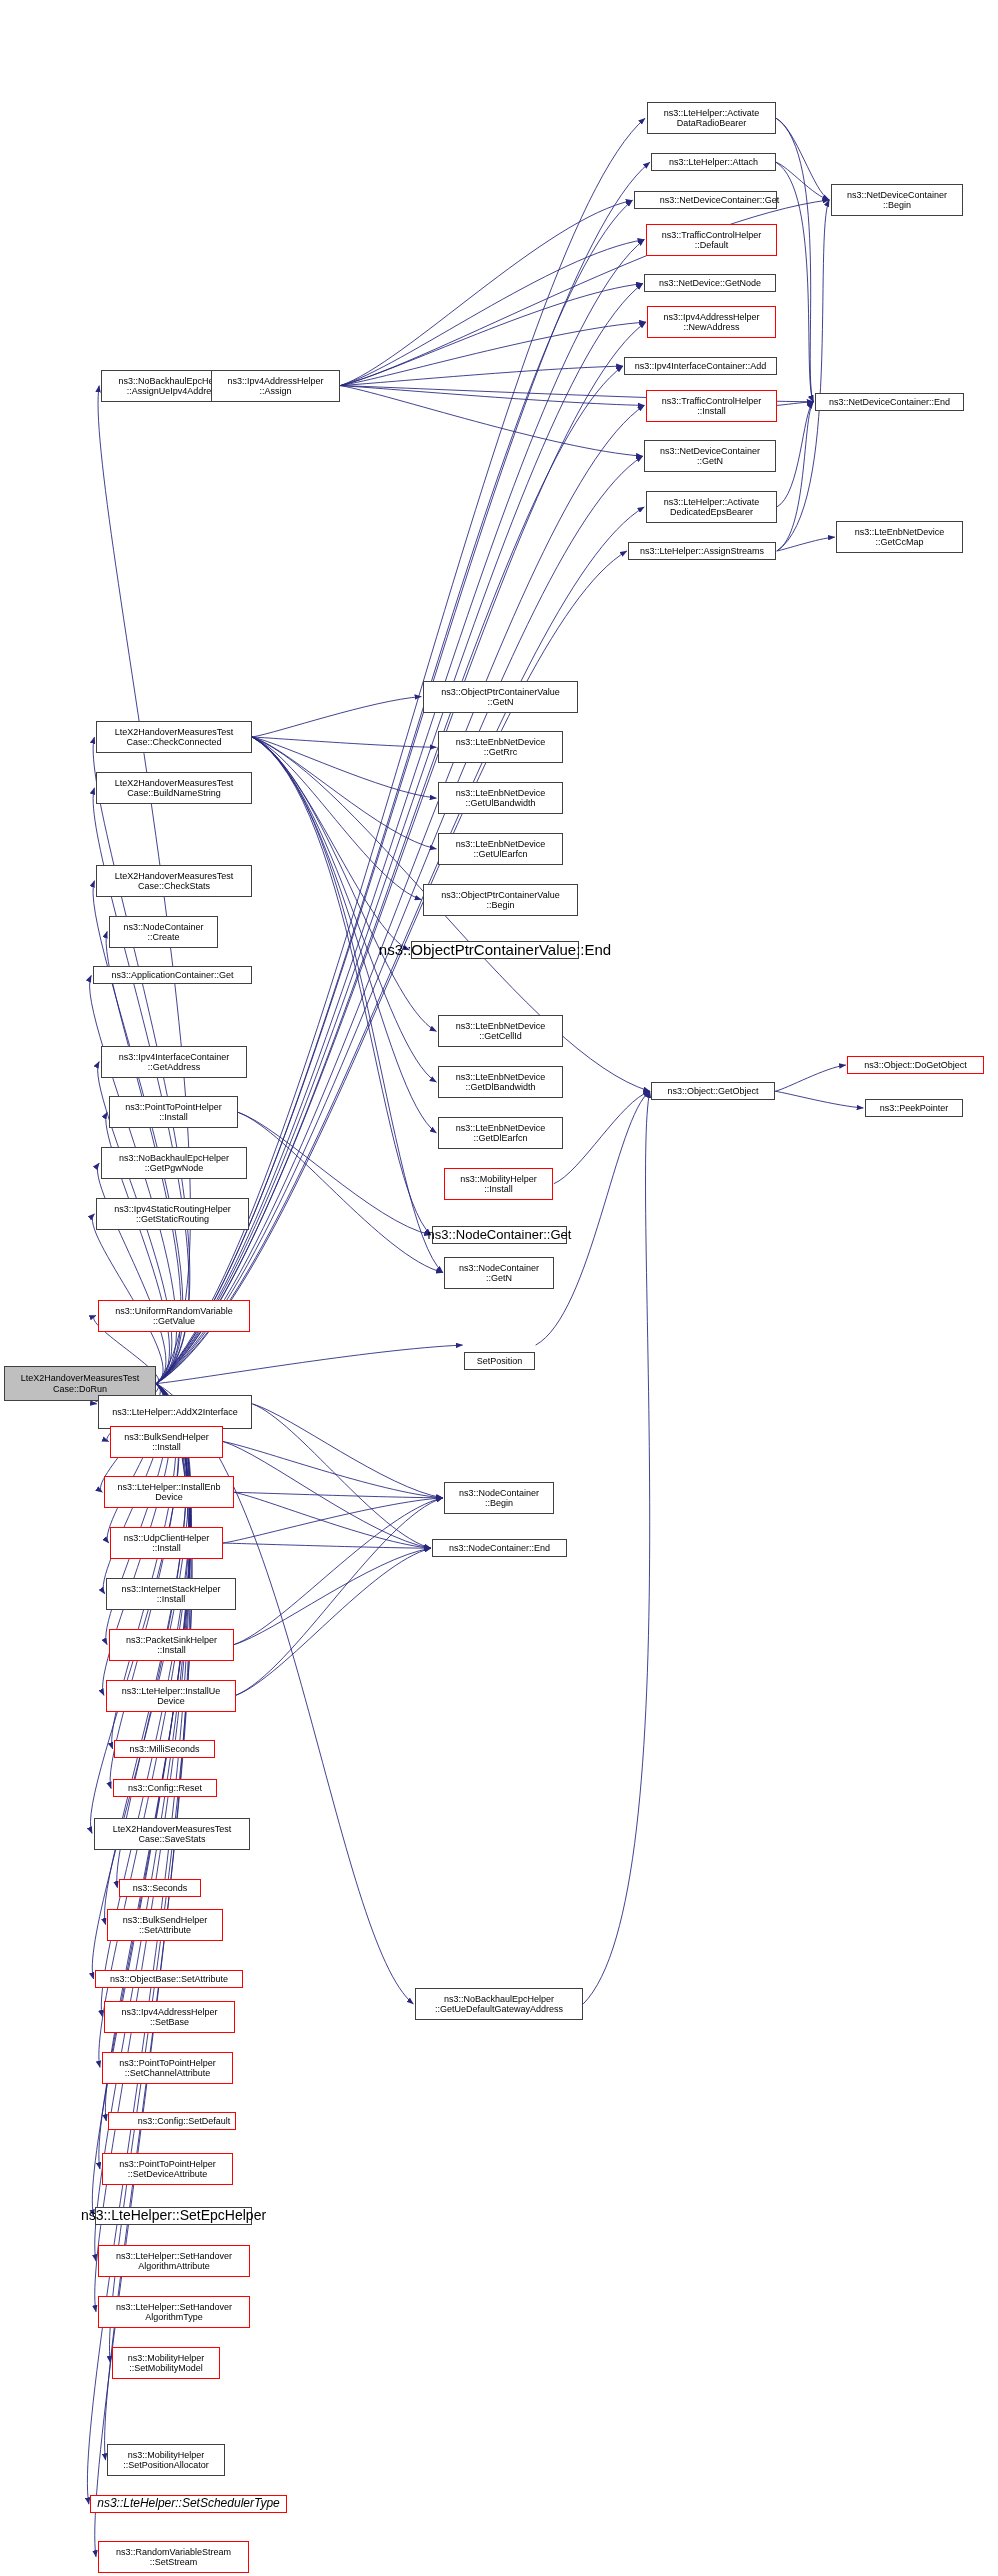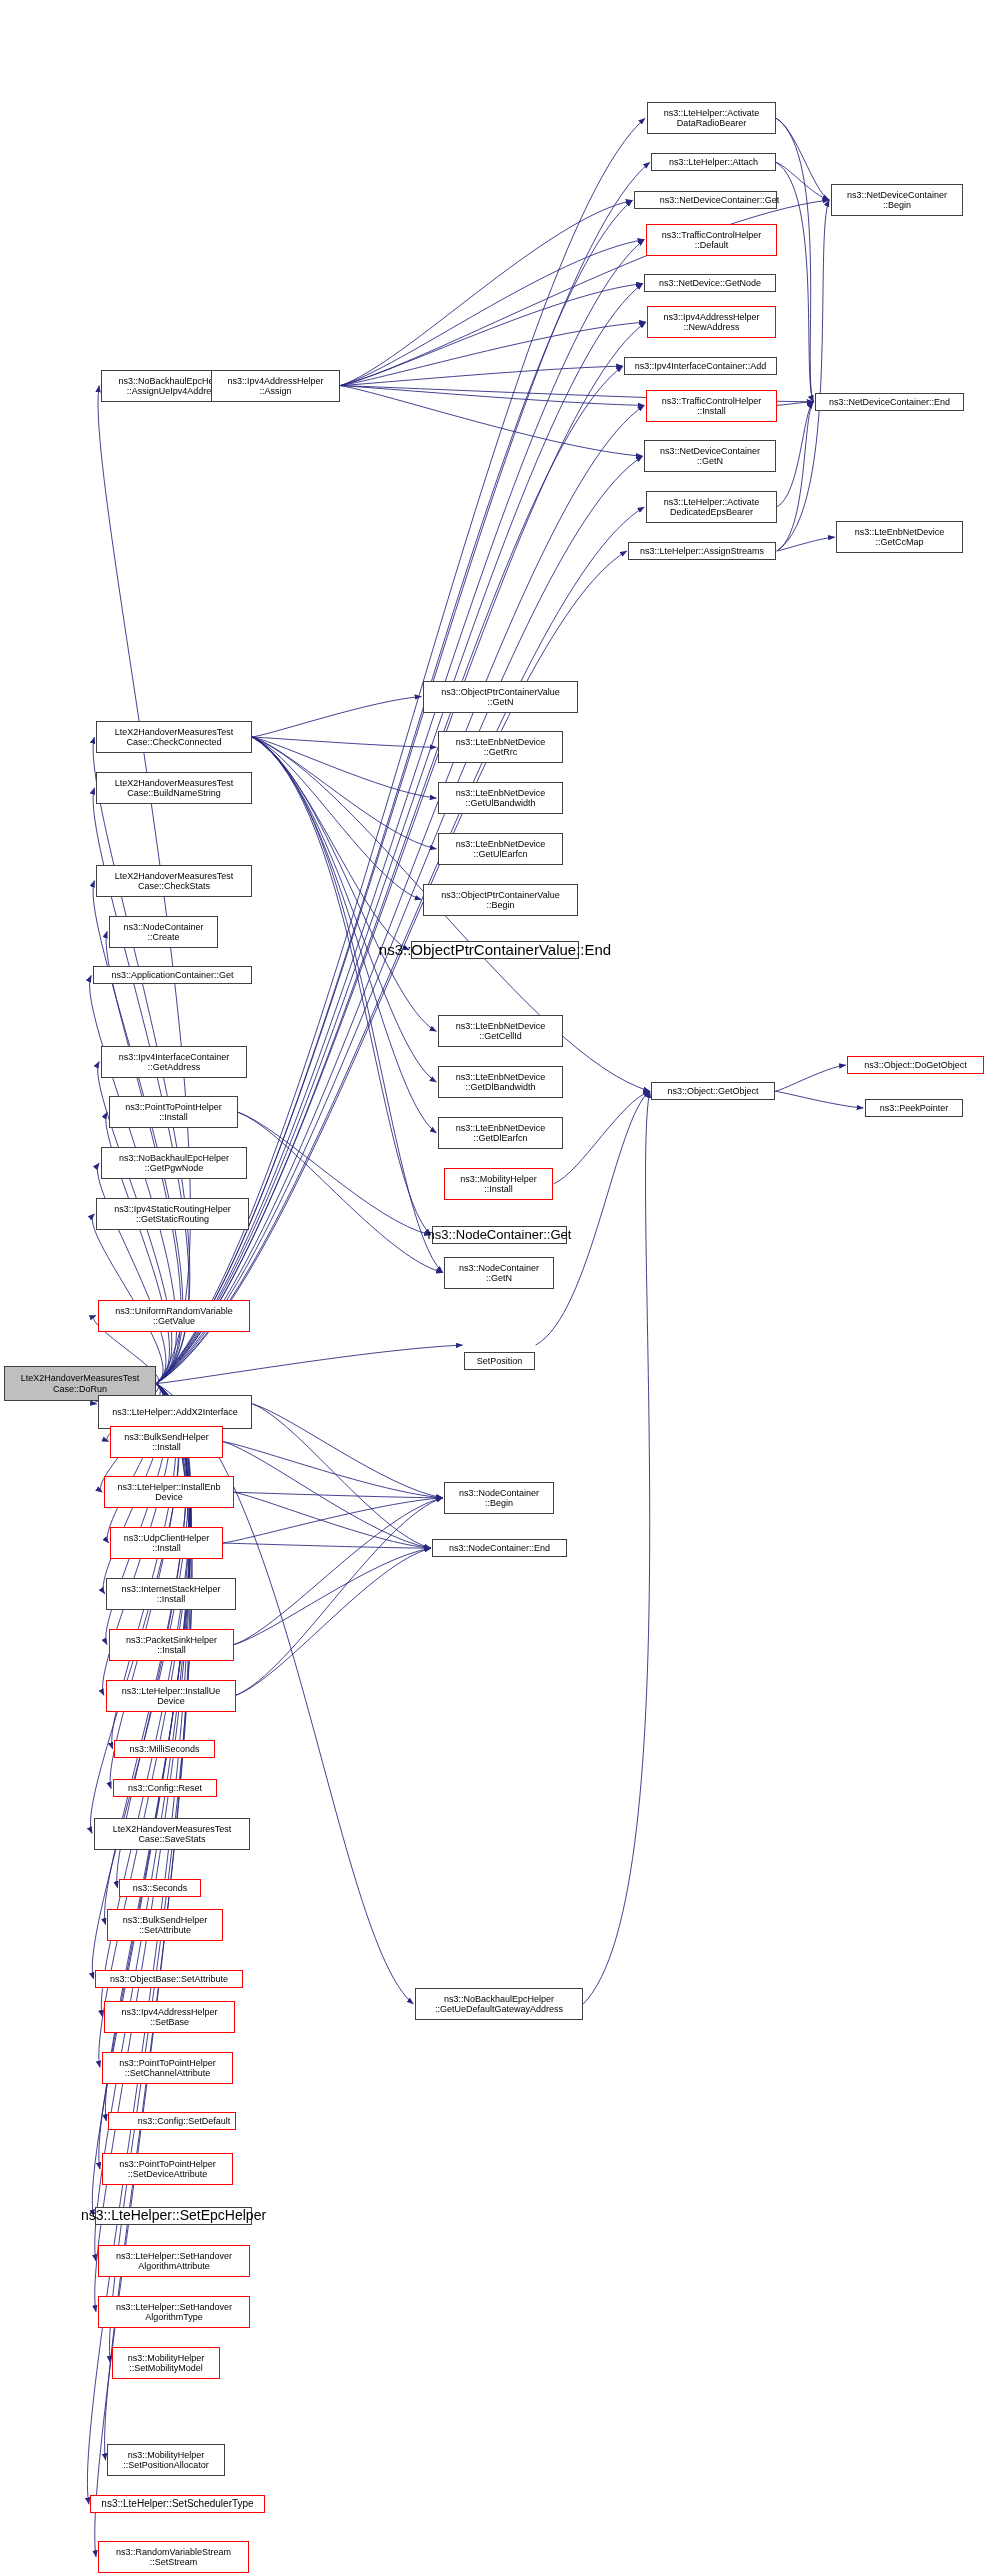--- a/index.html
+++ b/index.html
@@ -264,21 +264,21 @@
       </div>
       <div class="node n-red" style="left: 98px; top: 2296px; width: 152px; height: 32px; font-size: 9px;">
         <span>ns3::LteHelper::SetHandover<br>AlgorithmType</span>
       </div>
       <div class="node n-red" style="left: 112px; top: 2347px; width: 108px; height: 32px; font-size: 9px;">
         <span>ns3::MobilityHelper<br>::SetMobilityModel</span>
       </div>
       <div class="node n-black" style="left: 107px; top: 2444px; width: 118px; height: 32px; font-size: 9px;">
         <span>ns3::MobilityHelper<br>::SetPositionAllocator</span>
       </div>
-      <div class="node n-red" style="left: 90px; top: 2495px; width: 175px; height: 18px; font-size: 10px;">
+      <div class="node n-red" style="left: 90px; top: 2495px; width: 197px; height: 18px; font-size: 12px; font-style: italic;">
         <span>ns3::LteHelper::SetSchedulerType</span>
       </div>
       <div class="node n-red" style="left: 98px; top: 2541px; width: 151px; height: 32px; font-size: 9px;">
         <span>ns3::RandomVariableStream<br>::SetStream</span>
       </div>
       <div class="node n-black" style="left: 423px; top: 681px; width: 155px; height: 32px; font-size: 9px;">
         <span>ns3::ObjectPtrContainerValue<br>::GetN</span>
       </div>
       <div class="node n-black" style="left: 438px; top: 731px; width: 125px; height: 32px; font-size: 9px;">
         <span>ns3::LteEnbNetDevice<br>::GetRrc</span>

